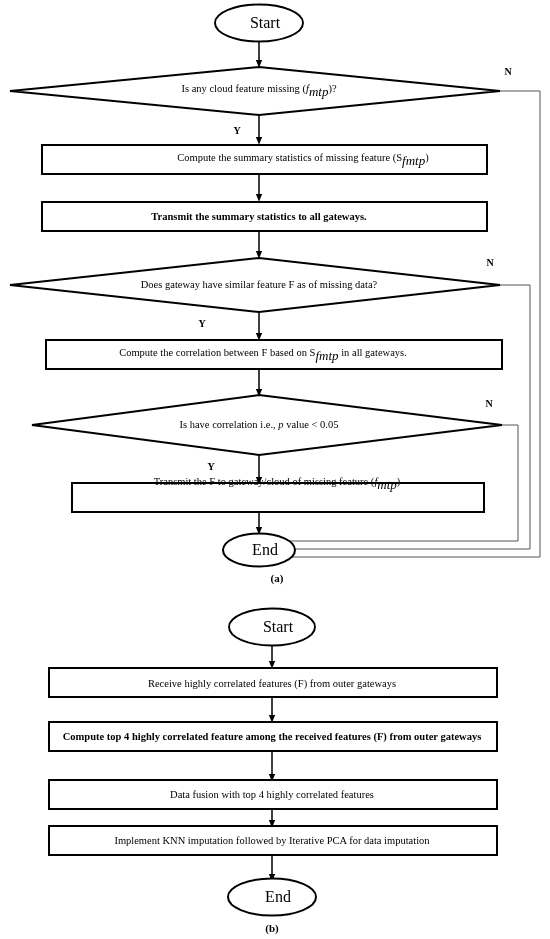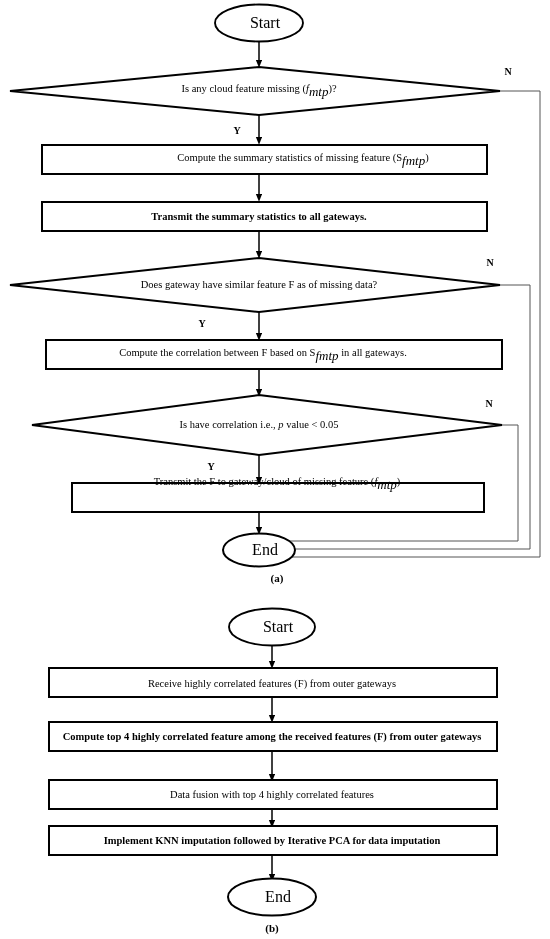--- a/index.html
+++ b/index.html
@@ -146,16 +146,16 @@
 
 <div class="lbl ctr branch" style="left:489px;top:404px;">N</div>
 <div class="lbl ctr branch" style="left:211px;top:467px;">Y</div>
 
 <div class="lbl ctr caption" style="left:277px;top:578px;">(a)</div>
 
 <div class="lbl ctr nodelbl" style="left:272px;top:627px;">Start</div>
 <div class="lbl ctr" style="left:272px;top:684px;">Receive highly correlated features (F) from outer gateways</div>
 <div class="lbl ctr" style="left:272px;top:736.5px;font-weight:bold;">Compute top 4 highly correlated feature among the received  features (F) from outer gateways</div>
 <div class="lbl ctr" style="left:272px;top:794.5px;text-align:right;">Data fusion with top 4 highly correlated features</div>
-<div class="lbl ctr" style="left:272px;top:840.5px;font-weight:bold;">Implement KNN imputation followed by Iterative PCA for data imputation</div>
+<div class="lbl ctr" style="left:272px;top:840.5px;">Implement KNN imputation followed by Iterative PCA for data imputation</div>
 <div class="lbl ctr nodelbl" style="left:272px;top:897px;">End</div>
 
 <div class="lbl ctr caption" style="left:272px;top:928px;">(b)</div>
 
 </body></html>

